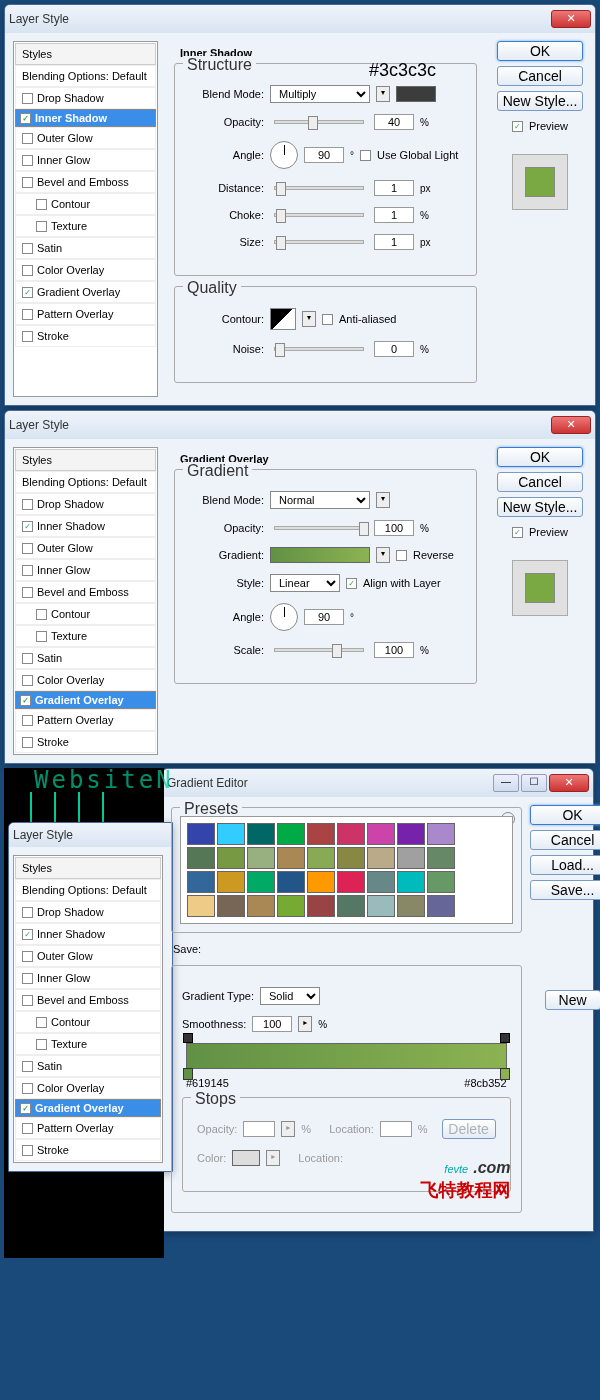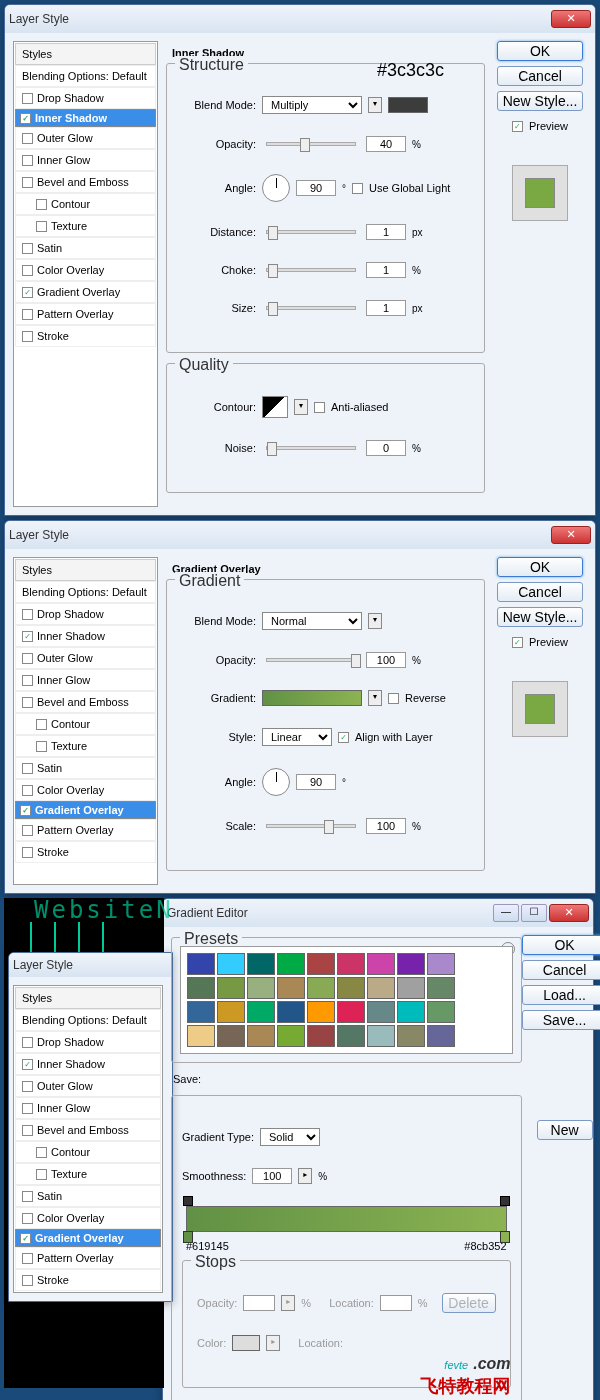--- a/index.html
+++ b/index.html
@@ -3,33 +3,33 @@
 <meta charset="utf-8">
 <style>
 *{box-sizing:border-box;margin:0;padding:0;font-family:"Segoe UI",Tahoma,sans-serif;font-size:11px}
 body{background:#1a4a7a;padding:0}
 .dlg{background:linear-gradient(#e8f0fa,#d6e3f3);border:1px solid #4a6a9a;border-radius:6px 6px 0 0;margin:4px;box-shadow:0 2px 8px rgba(0,0,0,.3)}
 .titlebar{background:linear-gradient(#f0f4fa,#d8e4f2);padding:5px 4px;border-radius:5px 5px 0 0;display:flex;align-items:center;justify-content:space-between}
 .ttext{font-size:12px;color:#333}
 .closebtn{width:40px;height:18px;background:linear-gradient(#e77,#c33);border:1px solid #922;border-radius:3px;color:#fff;text-align:center;line-height:14px;font-size:11px;cursor:pointer}
 .wbtns{display:flex;gap:2px}
 .wbtn{width:26px;height:18px;background:linear-gradient(#eef,#cde);border:1px solid #99b;border-radius:2px;text-align:center;line-height:14px;font-size:10px}
-.body{padding:8px;display:flex;background:#eef3fa}
+.body{padding:8px;display:flex;gap:8px;background:#eef3fa}
 .sidebar{width:145px;background:#fff;border:1px solid #999;padding:1px}
 .sbhead{background:#f4f4f4;padding:4px 6px;border:1px solid #ccc;font-size:11px}
 .sbitem{padding:4px 6px;border:1px solid #eee;display:flex;align-items:center;gap:4px;font-size:11px;cursor:pointer}
 .sbitem.sel{background:#3a8ee8;color:#fff;font-weight:bold}
 .sbitem.indent{padding-left:20px}
 .chk{width:11px;height:11px;border:1px solid #888;background:#fff;display:inline-block;font-size:8px;text-align:center;line-height:9px}
 .chk.on{color:#2a5;background:#fff}
 .main{flex:1;padding:4px 8px}
 .fieldset{border:1px solid #aaa;border-radius:3px;padding:10px 14px 14px;margin:2px 0 10px;position:relative}
 .legend{position:absolute;top:-8px;left:8px;background:#eef3fa;padding:0 4px;font-size:16px;color:#333}
 .annot{position:absolute;top:-4px;right:40px;color:#000;font-size:18px}
-.row{display:flex;align-items:center;margin:22px 0;gap:6px}
+.row{display:flex;align-items:center;margin:11px 0;gap:6px}
 .lbl{width:75px;text-align:right;font-size:11px}
 .sel{border:1px solid #888;background:#fff;padding:1px 4px;font-size:11px;min-width:100px;height:18px}
 .swatch{width:40px;height:16px;border:1px solid #666}
 .slider{flex:0 0 90px;height:4px;background:#ddd;border:1px solid #aaa;position:relative;margin:0 4px}
 .slider::after{content:"";position:absolute;width:8px;height:12px;background:#eee;border:1px solid #888;top:-5px;left:var(--p,30%)}
 .numbox{width:40px;border:1px solid #999;padding:1px 3px;text-align:center;background:#fff}
 .unit{font-size:10px}
 .dial{width:28px;height:28px;border:1px solid #888;border-radius:50%;background:#fff;position:relative}
 .dial::after{content:"";position:absolute;width:1px;height:10px;background:#000;left:50%;top:3px;transform-origin:bottom}
 .right{width:94px;display:flex;flex-direction:column;gap:5px;align-items:center}

